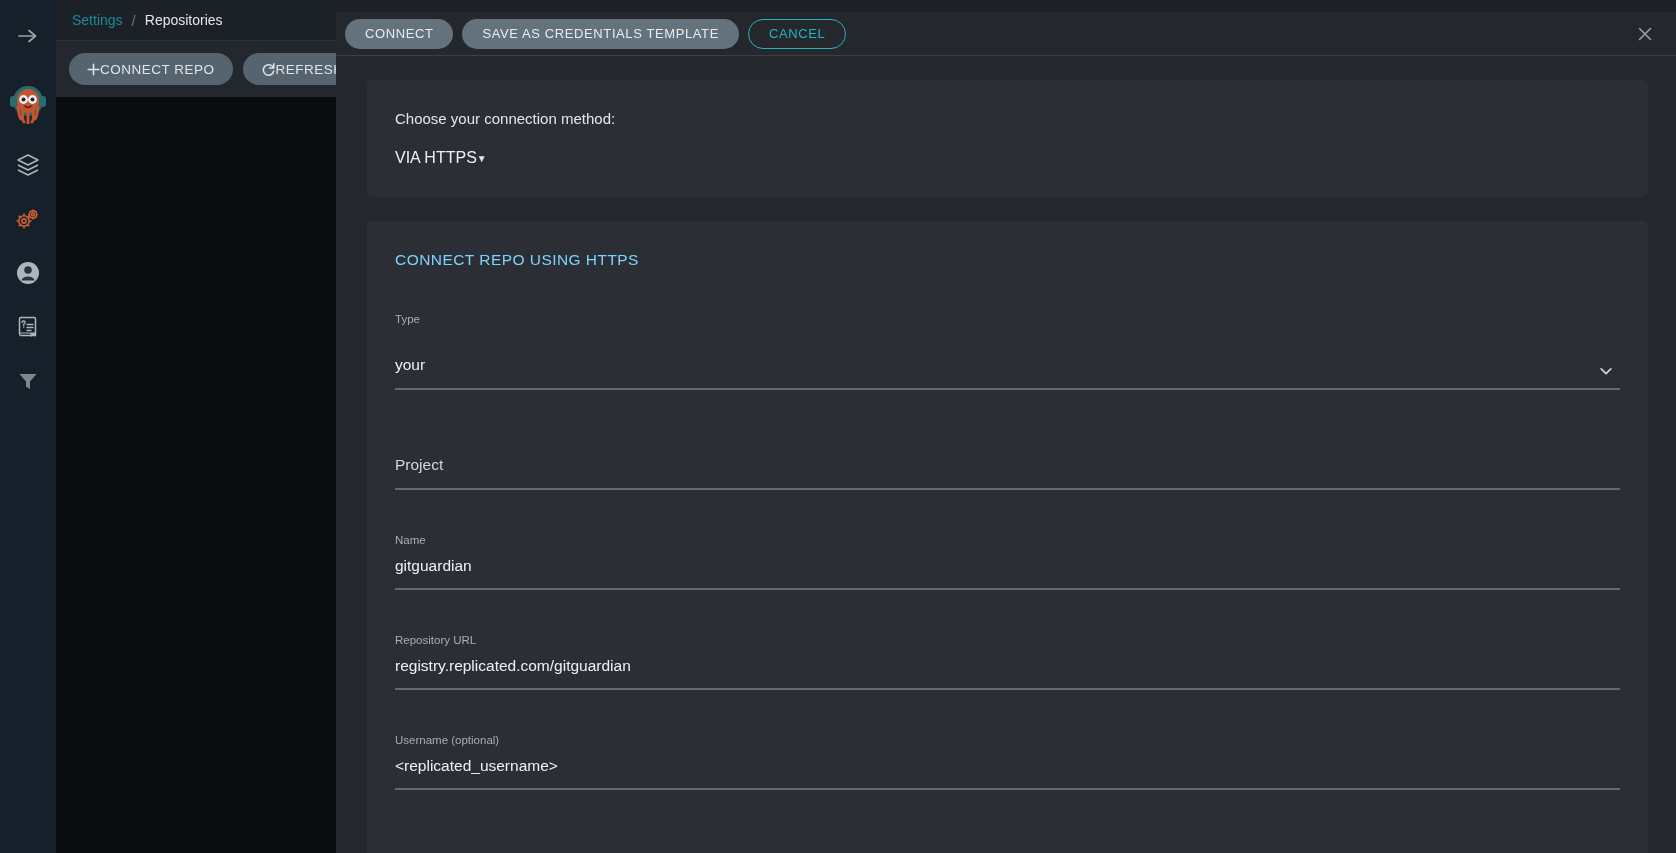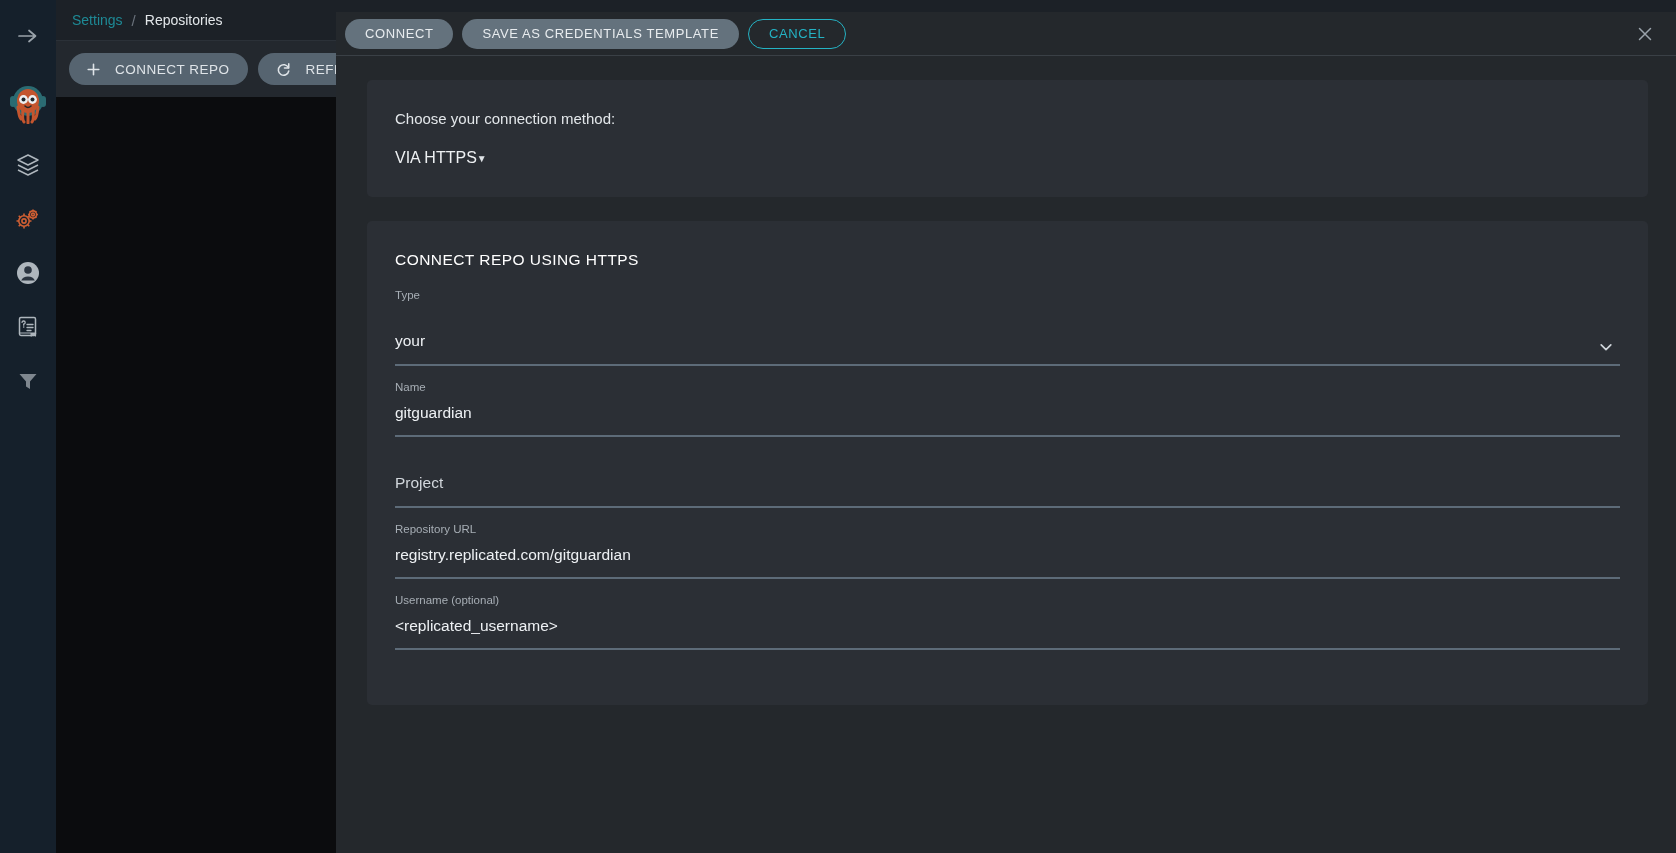--- a/index.html
+++ b/index.html
@@ -46,21 +46,21 @@
   .crumb-current { color: #e3e7ea; }
 
   .app-toolbar {
     position: absolute; left: 56px; top: 41px; width: 1620px; height: 56px;
     background: #23282e;
     display: flex; align-items: center; padding-left: 13px; gap: 10px;
   }
   .pill-btn {
     height: 32px; border-radius: 16px; background: #566470;
     color: #dfe4e8; font-size: 13.5px; letter-spacing: .5px;
-    display: flex; align-items: center; gap: 15px;
+    display: flex; align-items: center; gap: 0;
     padding: 0 18px; cursor: pointer; white-space: nowrap;
     border: none;
   }
   .app-list {
     position: absolute; left: 56px; top: 97px; width: 1620px; height: 756px;
     background: #0b0c0e;
   }
 
   
   .modal {
@@ -107,25 +107,25 @@
   .card.form   { padding: 30px 28px 40px 28px; }
 
   .method-q { font-size: 15px; color: #e3e7ea; margin-bottom: 22px; }
   .method-select {
     font-size: 16px; color: #eef1f3; display: inline-flex;
     align-items: center; cursor: pointer;
   }
   .caret { font-size: 10px; color: #dfe3e7; }
 
   .card-title {
-    font-size: 15.5px; color: #ffffff; letter-spacing: .45px;
-    margin-bottom: 20px;
-  }
-
-  .field { position: relative; margin-bottom: 15px; }
+    font-size: 15.5px; color: #7dd3fc; letter-spacing: .45px;
+    margin-bottom: 44px;
+  }
+
+  .field { position: relative; margin-bottom: 44px; }
   .field-label {
     font-size: 11.5px; color: #a7aeb5; display: block; margin-bottom: 9px;
   }
   .field-value {
     font-size: 15.5px; color: #eef1f4; line-height: 22px;
     min-height: 22px; padding-bottom: 11px;
     border-bottom: 2px solid #5d6b78;
     width: 100%;
   }
   .field-value.placeholder { color: #d2d7dc; }
@@ -269,29 +269,29 @@
         <div class="field select tall">
           <label class="field-label">Type</label>
           <div class="field-value">your</div>
           <span class="chev">
             <svg width="16" height="16" viewBox="0 0 16 16">
               <path d="M3.2 5.8 L8 10.6 L12.8 5.8" fill="none" stroke="#cfd5da" stroke-width="1.7" stroke-linecap="round" stroke-linejoin="round"></path>
             </svg>
           </span>
         </div>
 
+        <div class="field tall">
+          <div class="field-value placeholder">Project</div>
+        </div>
+
         <div class="field">
           <label class="field-label">Name</label>
           <div class="field-value">gitguardian</div>
         </div>
 
-        <div class="field tall">
-          <div class="field-value placeholder">Project</div>
-        </div>
-
         <div class="field">
           <label class="field-label">Repository URL</label>
           <div class="field-value">registry.replicated.com/gitguardian</div>
         </div>
 
         <div class="field">
           <label class="field-label">Username (optional)</label>
           <div class="field-value">&lt;replicated_username&gt;</div>
         </div>
 

